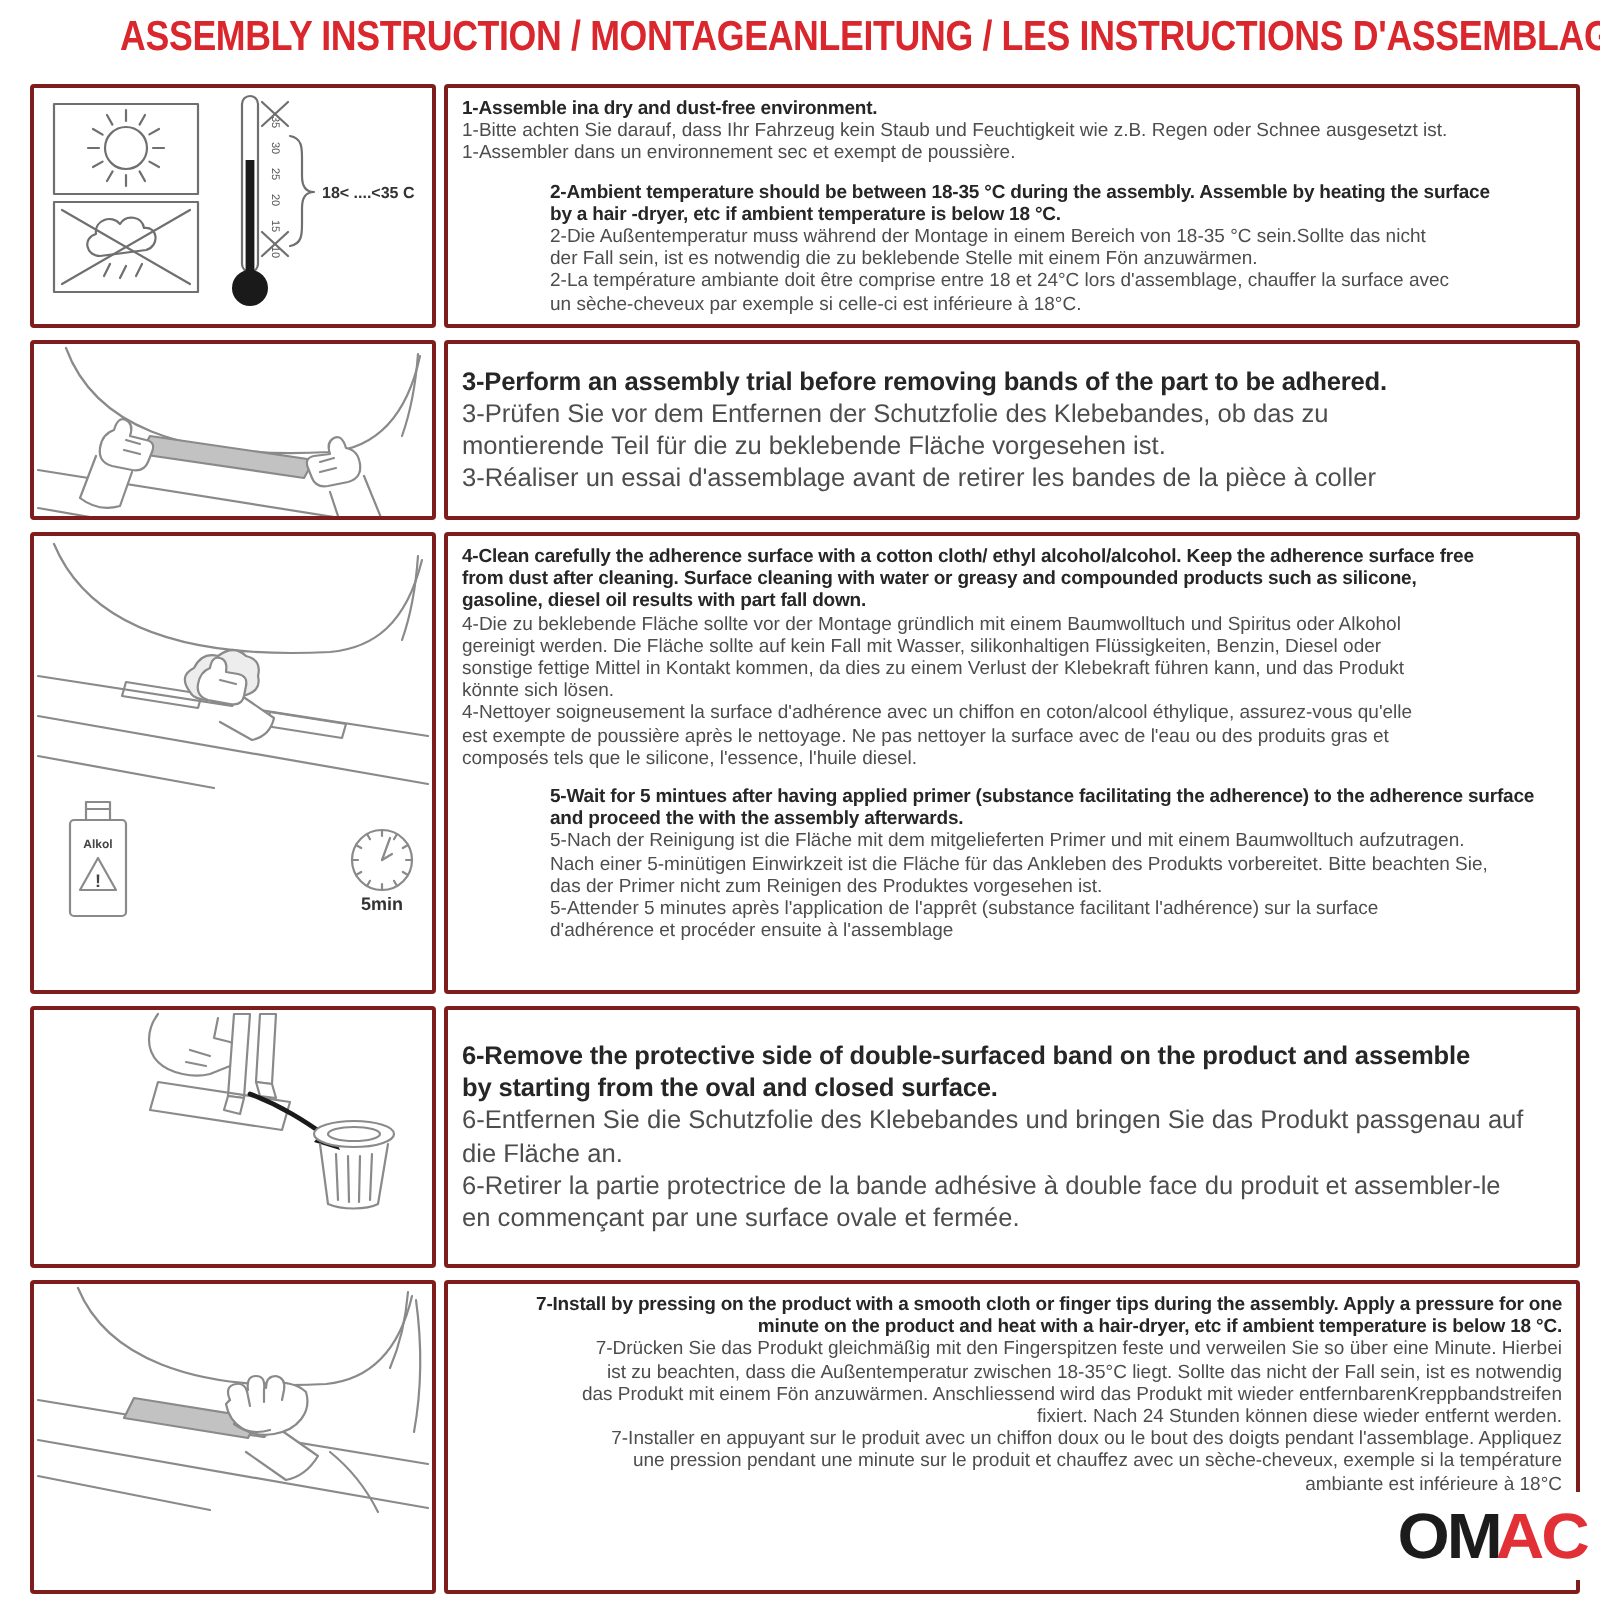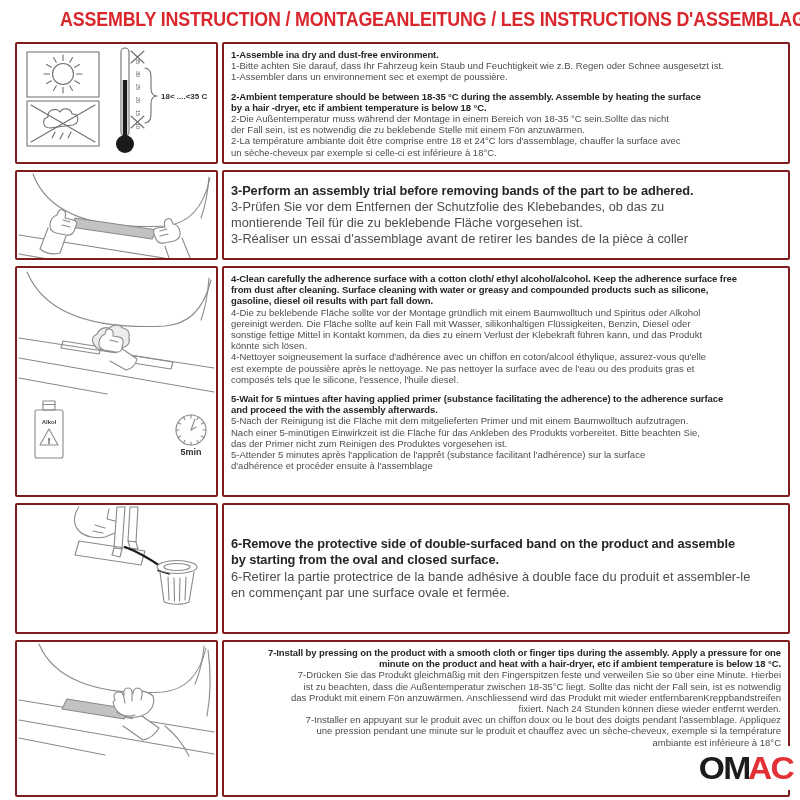--- a/index.html
+++ b/index.html
@@ -9,21 +9,21 @@
     font-size:21px;font-weight:bold;color:#d9272d;letter-spacing:-0.2px;
     transform:scaleX(0.85);transform-origin:50% 50%;white-space:nowrap;
   }
   .rows{position:absolute;left:15px;top:42px;width:775px;}
   .irow{display:flex;margin-bottom:6px;}
   .cell{border:2px solid #7f1d1d;border-radius:2px;background:#fff;box-sizing:border-box;}
   .ill-cell{width:203px;flex:none;margin-right:4px;overflow:hidden;}
   .text-cell{flex:1;padding:5px 7px;overflow:hidden;}
   .irow.centered .text-cell{display:flex;flex-direction:column;justify-content:center;}
   .blk{margin:0;}
-  .blk + .blk{margin-top:8px;}
+  .blk + .blk{margin-top:8px;margin-left:44px;}
   p.tl{margin:0;white-space:pre-line;}
   .small p.tl{font-size:9.5px;line-height:1.18;}
   .large p.tl{font-size:12.8px;line-height:1.27;}
   p.en{font-weight:bold;color:#262626;letter-spacing:-0.1px;}
   p.de,p.fr{font-weight:normal;color:#4d4d4d;}
   svg text{font-family:"Liberation Sans","DejaVu Sans",sans-serif;}
   .logo{
     position:absolute;right:8px;top:746px;height:44px;background:#ffffff;
     display:flex;align-items:center;padding-left:14px;z-index:5;
   }
@@ -229,20 +229,22 @@
               <line x1="157" y1="73" x2="157.5" y2="96"></line>
    <line x1="163" y1="73" x2="162.5" y2="96"></line>
               <line x1="169" y1="72" x2="168" y2="95"></line>
   </g>
  </g>
 </svg></div>
       <div class="cell text-cell">
         <div class="blk">
           <p class="tl en">6-Remove the protective side of double-surfaced band on the product and assemble
 by starting from the oval and closed surface.</p>
+          <p class="tl de">6-Entfernen Sie die Schutzfolie des Klebebandes und bringen Sie das Produkt passgenau auf
+die Fläche an.</p>
           <p class="tl fr">6-Retirer la partie protectrice de la bande adhésive à double face du produit et assembler-le
 en commençant par une surface ovale et fermée.</p>
         </div>
       </div>
     </div>
     <div class="irow small" style="height: 157px; text-align: right;">
       <div class="cell ill-cell">
 <svg width="199" height="117" viewBox="0 0 199 117">
  <g stroke="#8a8a8a" fill="none" stroke-width="1.1" stroke-linecap="round" stroke-linejoin="round">
   <path d="M 22,2 C 36,36 78,54 146,50 C 166,48 182,36 189,6"></path>

